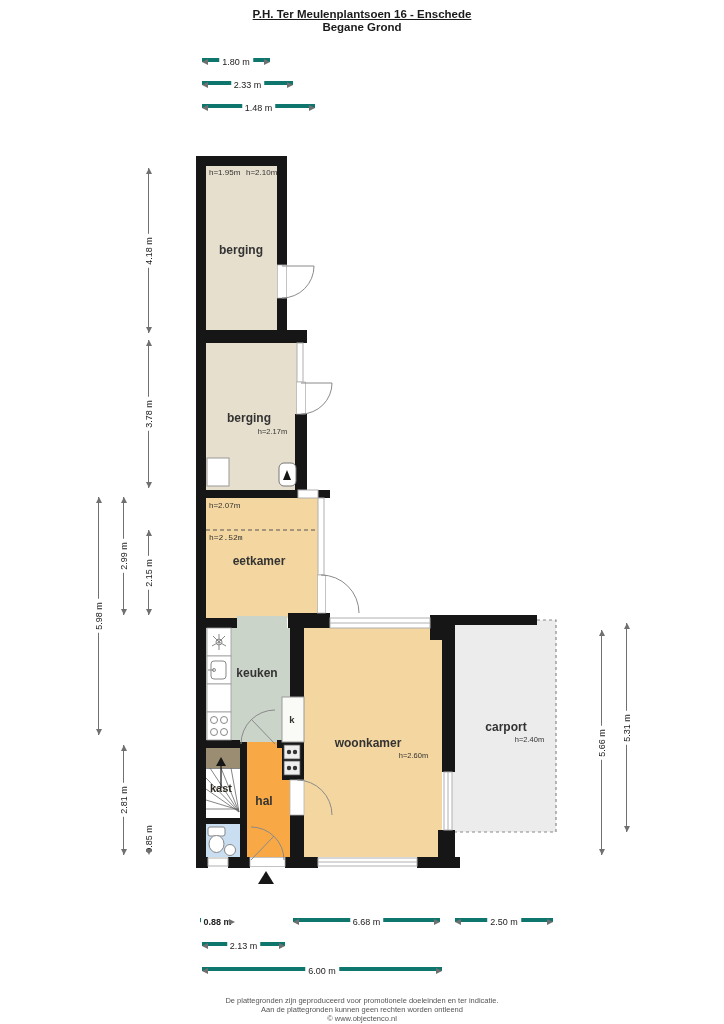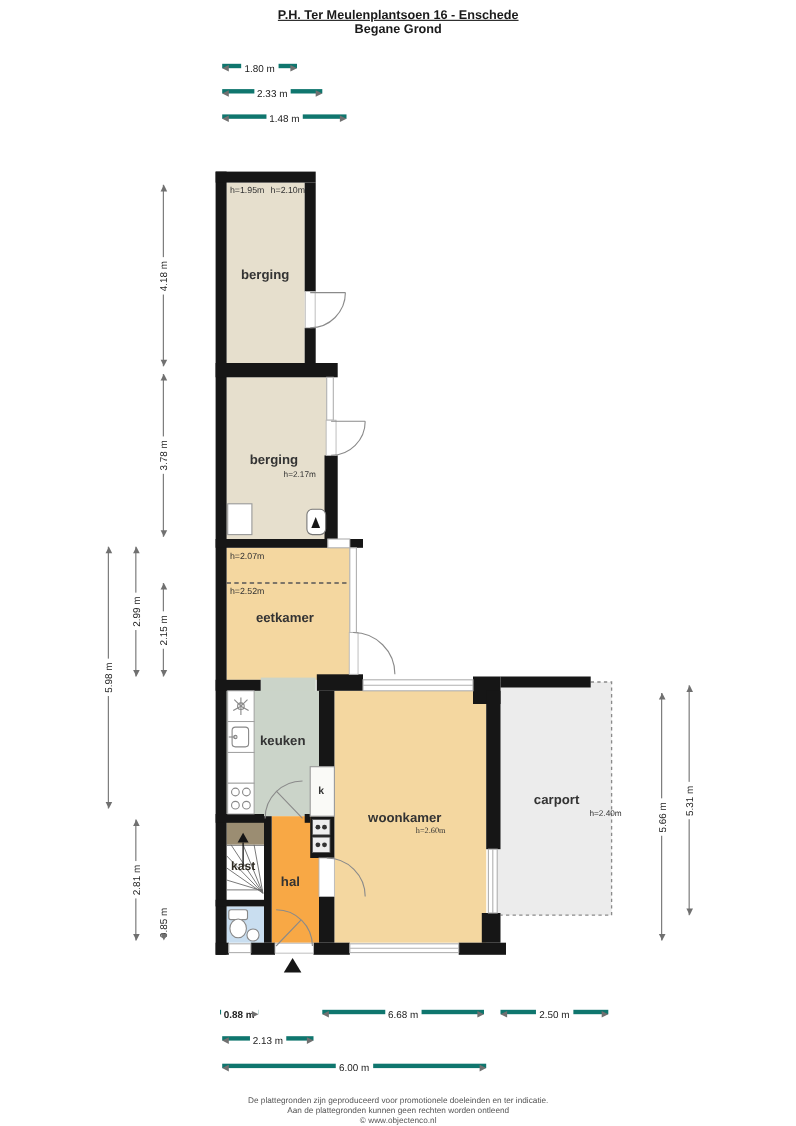--- a/index.html
+++ b/index.html
@@ -188,33 +188,33 @@
 </svg>
 
 <div class="hcorner" style="left:209px;top:168px;">h=1.95m</div>
 <div class="hcorner" style="left:246px;top:168px;">h=2.10m</div>
 <div class="rlabel" style="left:241px;top:250px;">berging</div>
 
 <div class="rlabel" style="left:249px;top:418px;">berging</div>
 <div class="hlabel" style="left:249px;top:431px;">h=2.17m</div>
 
 <div class="hcorner" style="left:209px;top:501px;">h=2.07m</div>
-<div class="hcorner" style="left:209px;top:533px;">h=2.52m</div>
+<div class="hcorner" style="left:209px;top:533px;font-family:Liberation Mono, monospace;">h=2.52m</div>
 <div class="rlabel" style="left:259px;top:561px;">eetkamer</div>
 
 <div class="rlabel" style="left:257px;top:673px;">keuken</div>
 <div class="rlabel" style="left:221px;top:788px;font-size:11px;color:#2e2a22;">kast</div>
 <div class="rlabel" style="left:292px;top:719px;font-size:9.5px;">k</div>
 <div class="rlabel" style="left:264px;top:801px;">hal</div>
 
 <div class="rlabel" style="left:368px;top:743px;">woonkamer</div>
-<div class="hlabel" style="left:368px;top:755px;font-family:Liberation Serif, serif;">h=2.60m</div>
+<div class="hlabel" style="left:390px;top:755px;">h=2.60m</div>
 
 <div class="rlabel" style="left:506px;top:727px;">carport</div>
-<div class="hlabel" style="left:506px;top:739px;margin-left:21px;">h=2.40m</div>
+<div class="hlabel" style="left:506px;top:739px;">h=2.40m</div>
 
 <div class="hdim" style="left:202px;top:58px;width:68px;">
     <span class="dlabel">1.80 m</span>
   </div>
 <div class="hdim" style="left:202px;top:81px;width:91px;">
     <span class="dlabel">2.33 m</span>
   </div>
 <div class="hdim" style="left:202px;top:104px;width:113px;">
     <span class="dlabel">1.48 m</span>
   </div>

